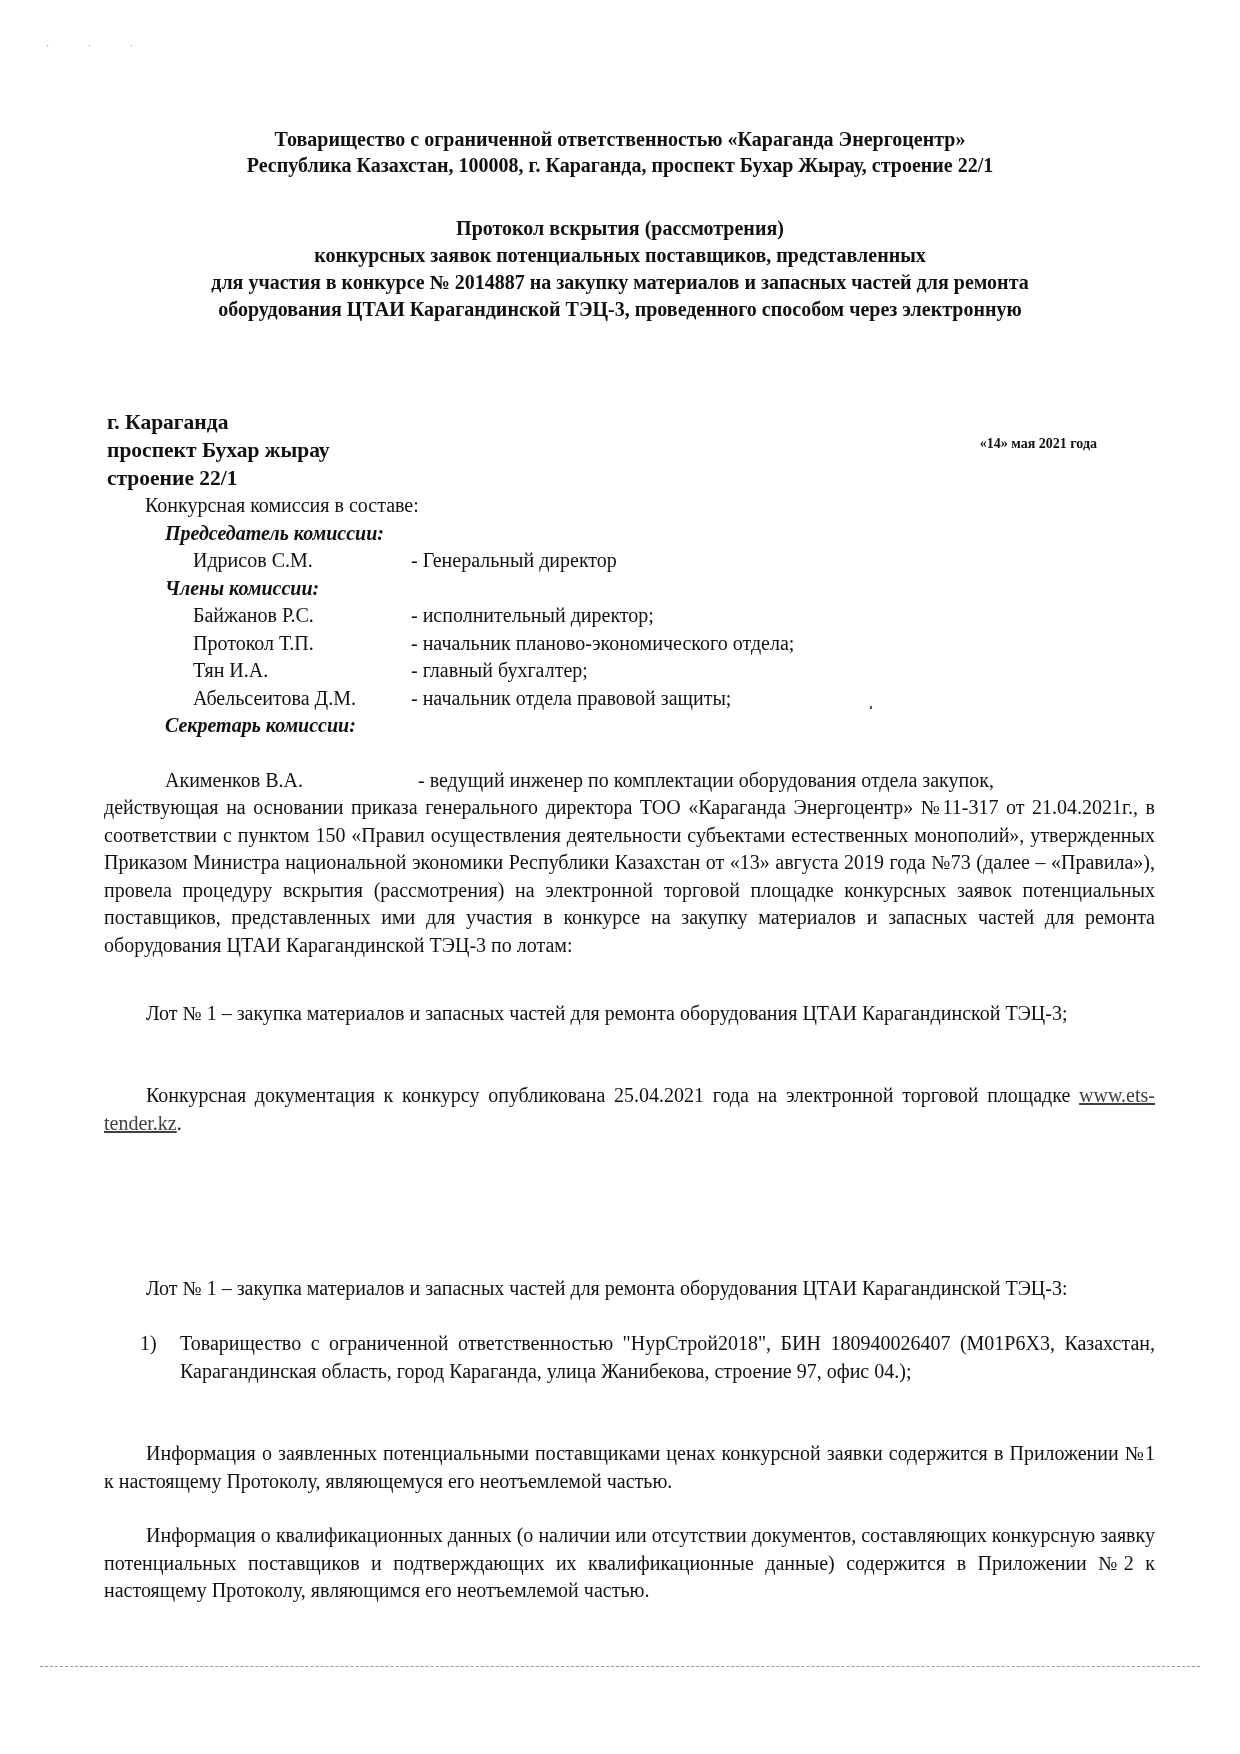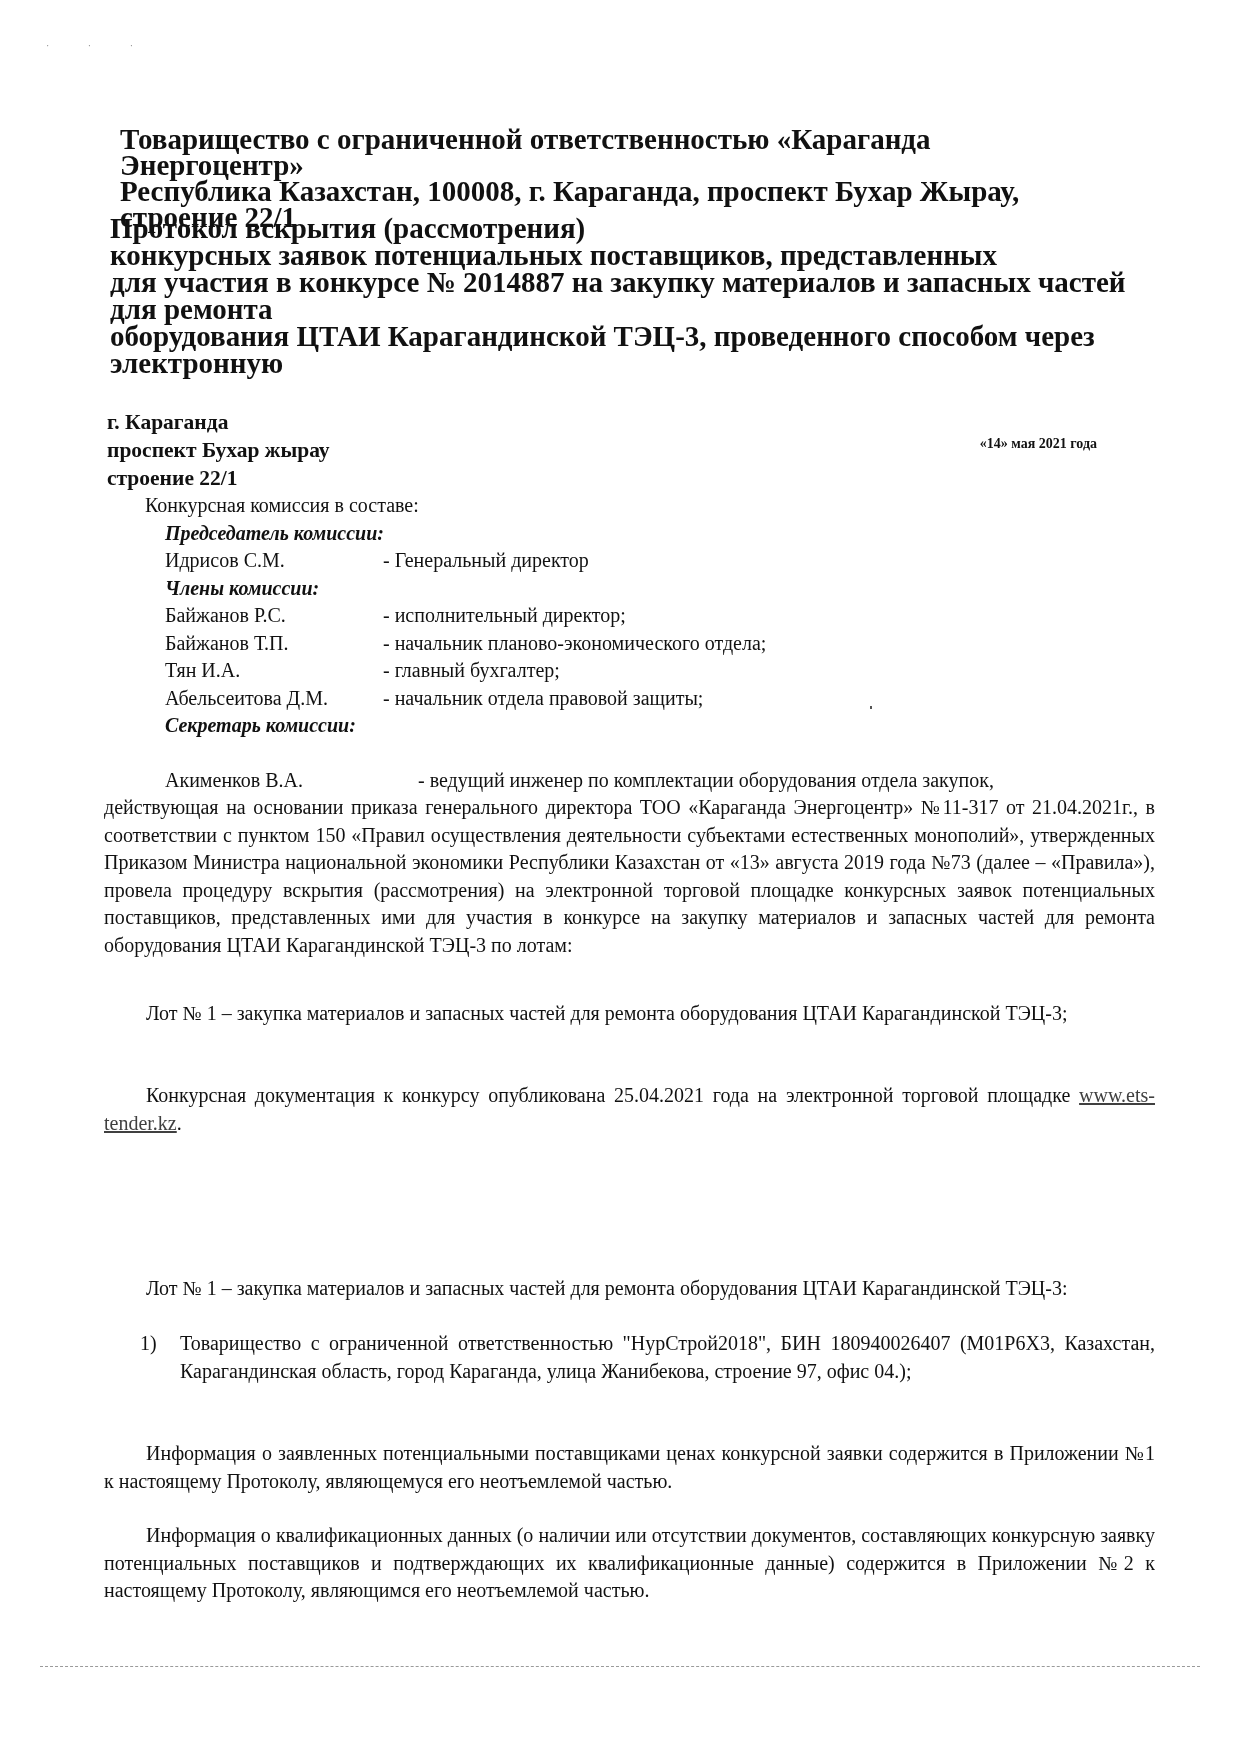--- a/index.html
+++ b/index.html
@@ -23,22 +23,23 @@
     }
     .scan-dots {
       position: absolute;
       left: 46px;
       top: 40px;
       font-size: 10px;
       color: #888;
       letter-spacing: 18px;
     }
     .center-bold {
-      font-weight: bold;
-      font-size: 29px;
+      text-align: center;
+      font-weight: bold;
+      font-size: 20px;
       line-height: 26px;
     }
     .header-block {
       position: absolute;
       left: 120px;
       width: 1000px;
       top: 126px;
     }
     .title-block {
       position: absolute;
@@ -80,20 +81,21 @@
       height: 27.5px;
       align-items: center;
       white-space: nowrap;
     }
     .commission .indent {
       padding-left: 20px;
     }
     .commission .name {
       display: inline-block;
       width: 218px;
+      margin-left: 28px;
     }
     .commission .role-italic {
       font-style: italic;
       font-weight: bold;
     }
     .para {
       position: absolute;
       left: 104px;
       width: 1051px;
       text-align: justify;
@@ -187,21 +189,21 @@
     <div class="row indent">
       <span class="name">Идрисов С.М.</span>
       <span>- Генеральный директор</span>
     </div>
     <div class="row indent role-italic">Члены комиссии:</div>
     <div class="row indent">
       <span class="name">Байжанов Р.С.</span>
       <span>- исполнительный директор;</span>
     </div>
     <div class="row indent">
-      <span class="name">Байжанов Т.П.</span>
+      <span class="name">Протокол Т.П.</span>
       <span>- начальник  планово-экономического отдела;</span>
     </div>
     <div class="row indent">
       <span class="name">Тян И.А.</span>
       <span>- главный бухгалтер;</span>
     </div>
     <div class="row indent">
       <span class="name">Абельсеитова Д.М.</span>
       <span>- начальник  отдела правовой защиты;</span>
     </div>

